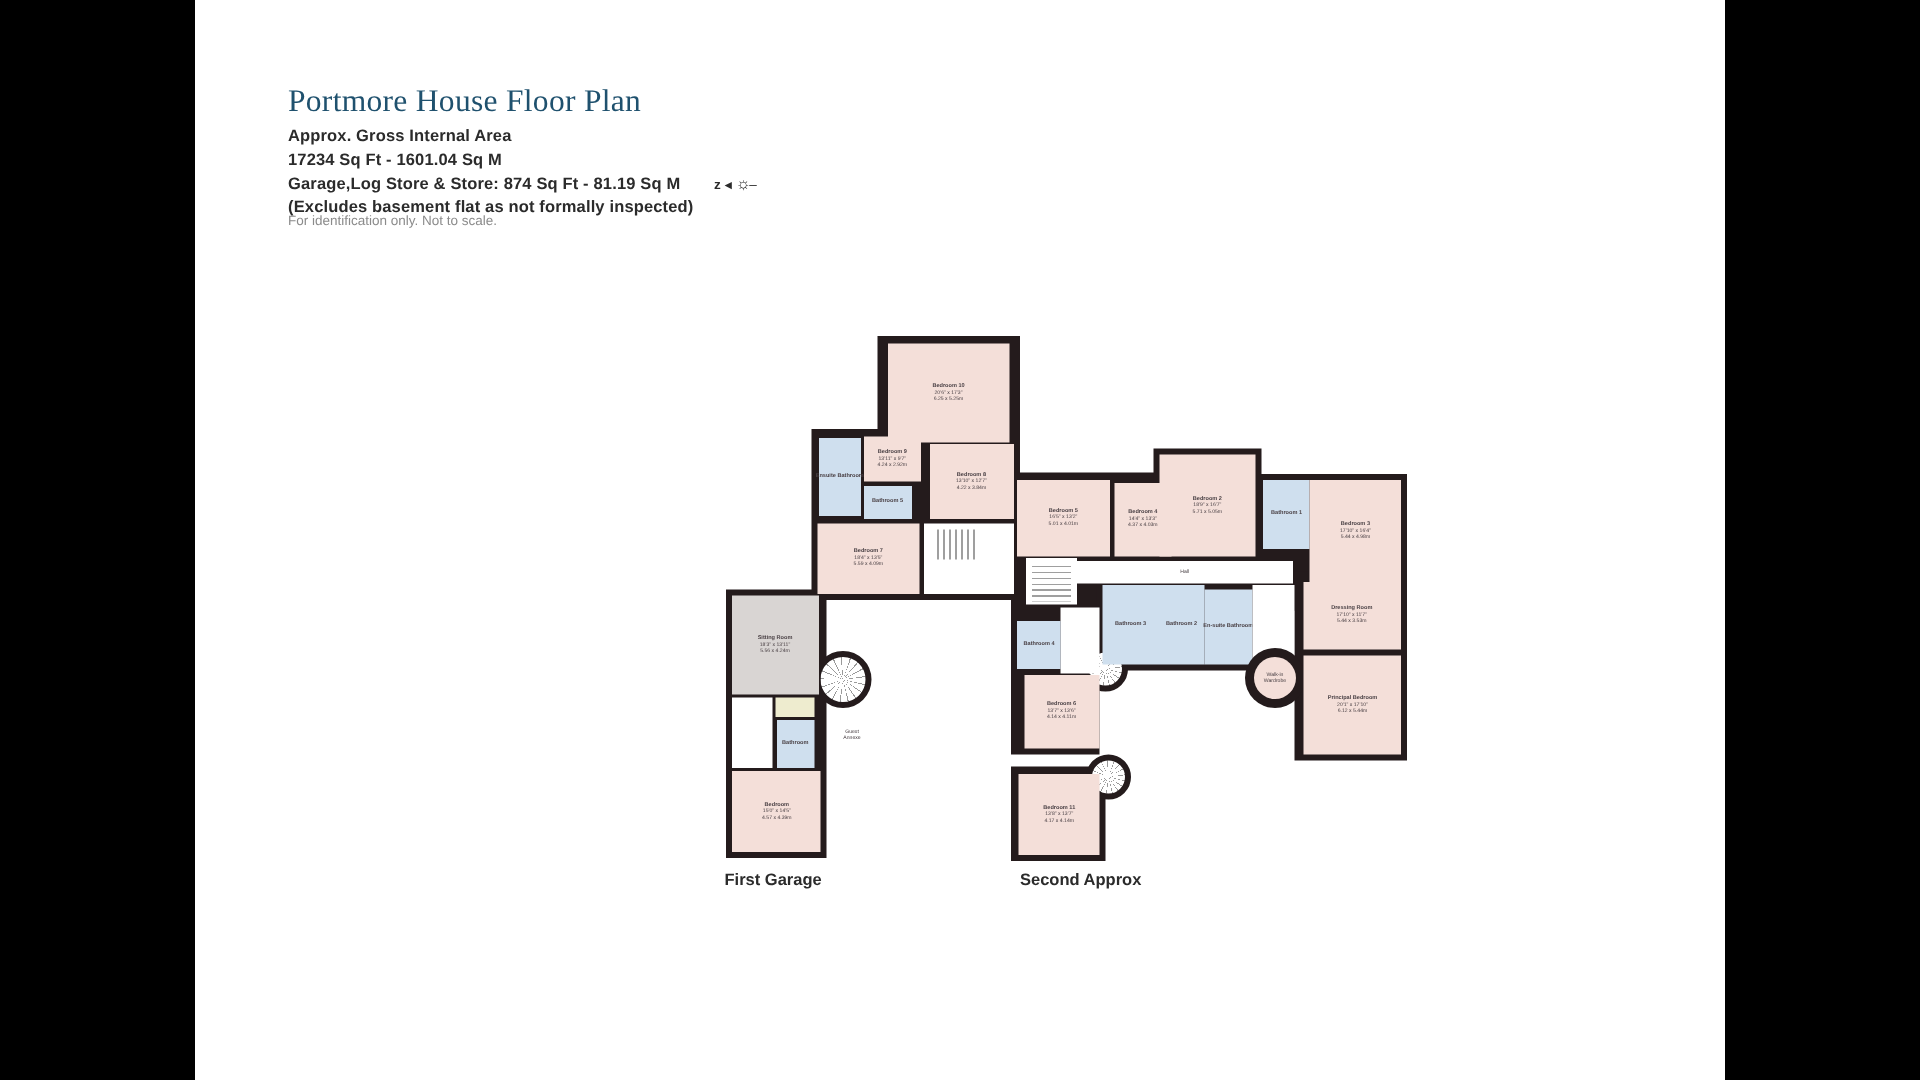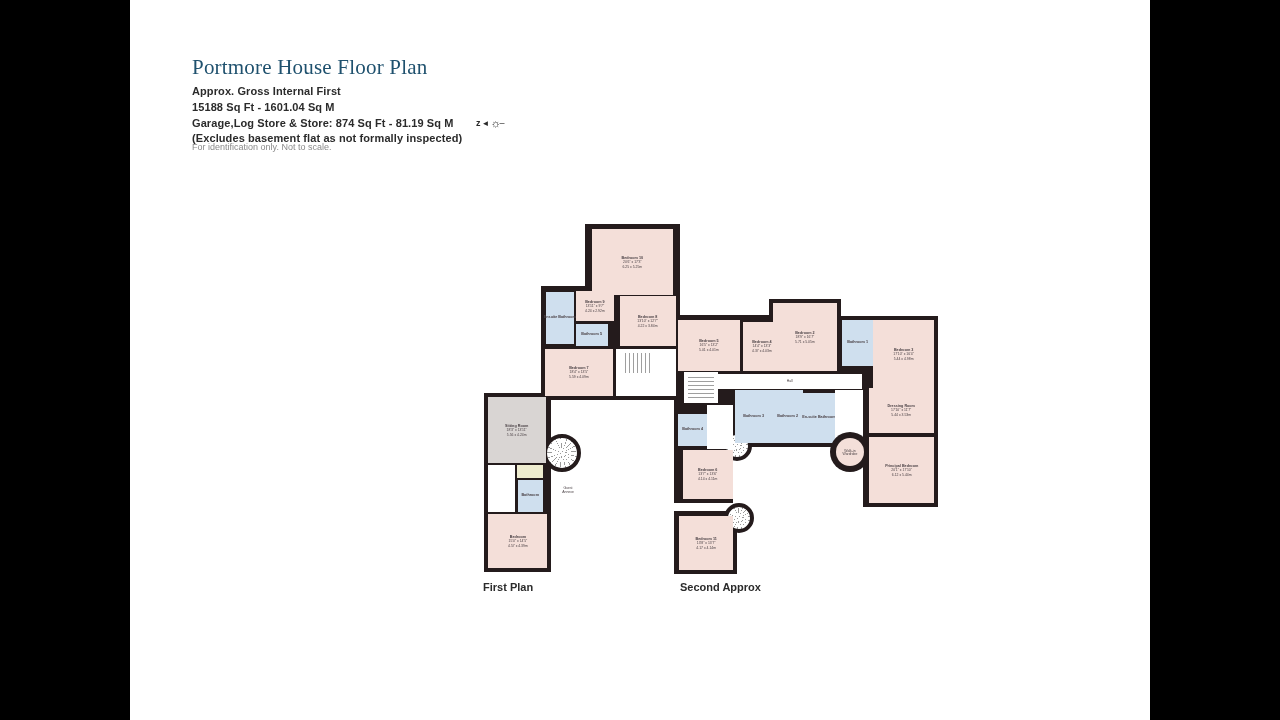--- a/index.html
+++ b/index.html
@@ -40,22 +40,22 @@
   .floorlbl{position:absolute;font-size:11px;font-weight:700;color:#2b2b2b;}
   .annexe{position:absolute;color:#4a4145;text-align:center;}
   .annexe .sc{line-height:1.1;}
 </style>
 </head>
 <body>
 
 <div class="panel">
 
   <div class="abs title">Portmore House Floor Plan</div>
-  <div class="abs hline" style="top:85px">Approx. Gross Internal First</div>
-  <div class="abs hline" style="top:101px">15188 Sq Ft - 1601.04 Sq M</div>
+  <div class="abs hline" style="top:85px">Approx. Gross Internal Area</div>
+  <div class="abs hline" style="top:101px">17234 Sq Ft - 1601.04 Sq M</div>
   <div class="abs hline" style="top:117px">Garage,Log Store &amp; Store: 874 Sq Ft - 81.19 Sq M</div>
   <div class="abs hline" style="top:132px">(Excludes basement flat as not formally inspected)</div>
   <div class="abs disclaimer">For identification only. Not to scale.</div>
 
   <div class="abs compass">
     <span class="n">z</span>
     <span class="ar">◄</span>
     <span class="sun">☼</span>
     <span class="dash">–</span>
   </div>
@@ -309,17 +309,17 @@
     <div class="rm pk" style="left:209px;top:304px;width:54px;height:54px">
       <div class="lbl">
           <div class="sc">
         <div class="nm">Bedroom 11</div>
         <div class="dm">13'8" x 13'7"</div>
         <div class="dm">4.17 x 4.14m</div>
       </div>
         </div>
     </div>
 
-    <div class="floorlbl" style="left:13px;top:369px">First Plan</div>
+    <div class="floorlbl" style="left:13px;top:369px">First Garage</div>
     <div class="floorlbl" style="left:210px;top:369px">Second Approx</div>
 
   </div>
 </div>
 
 </body></html>

